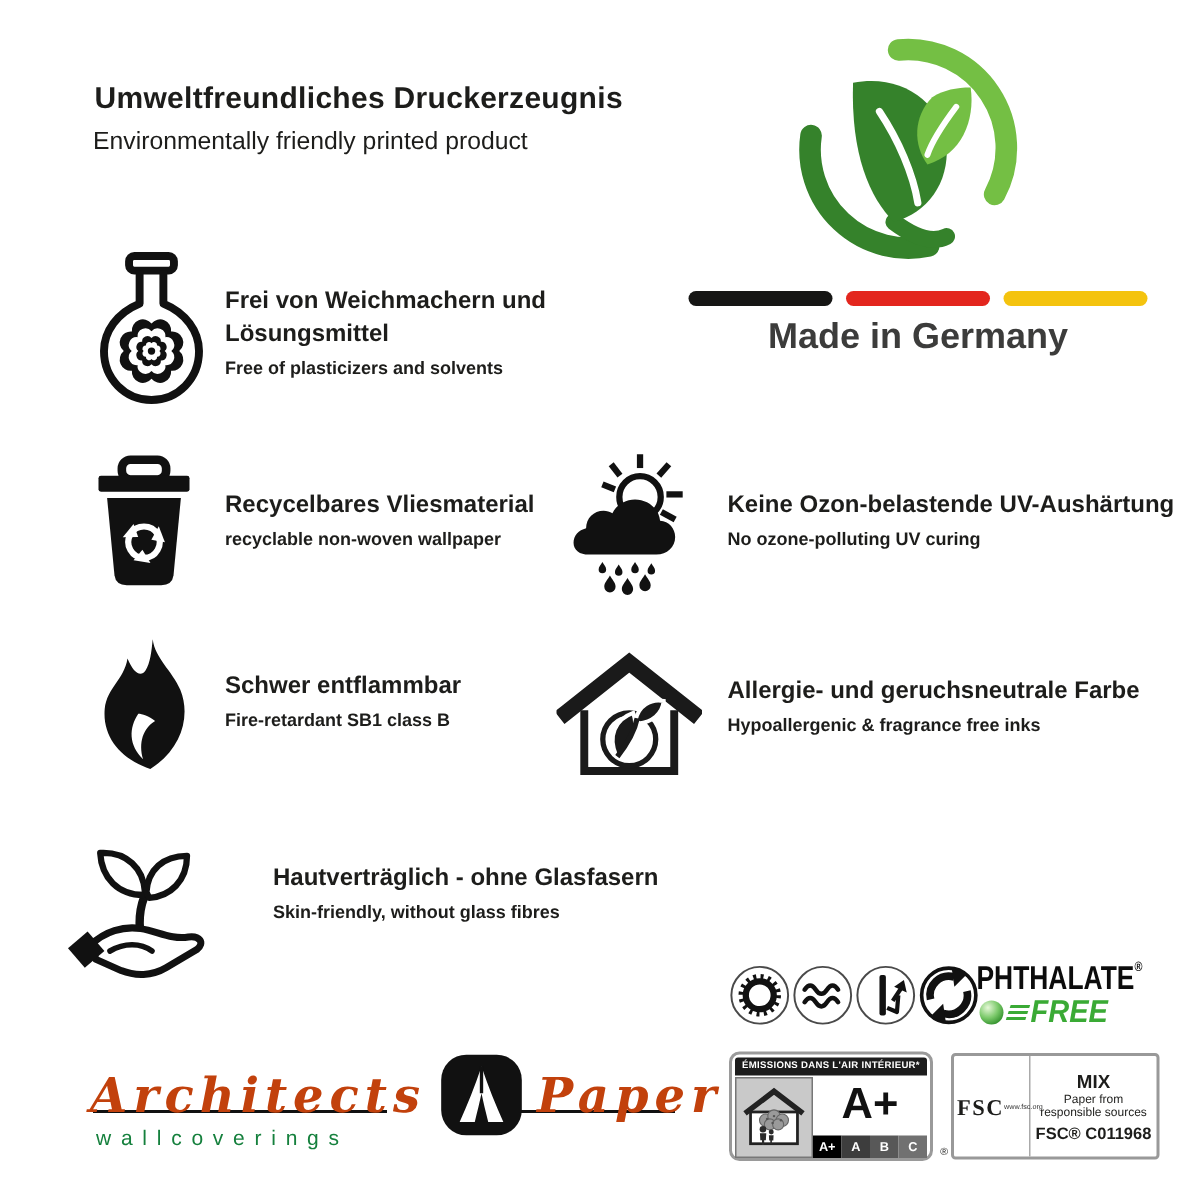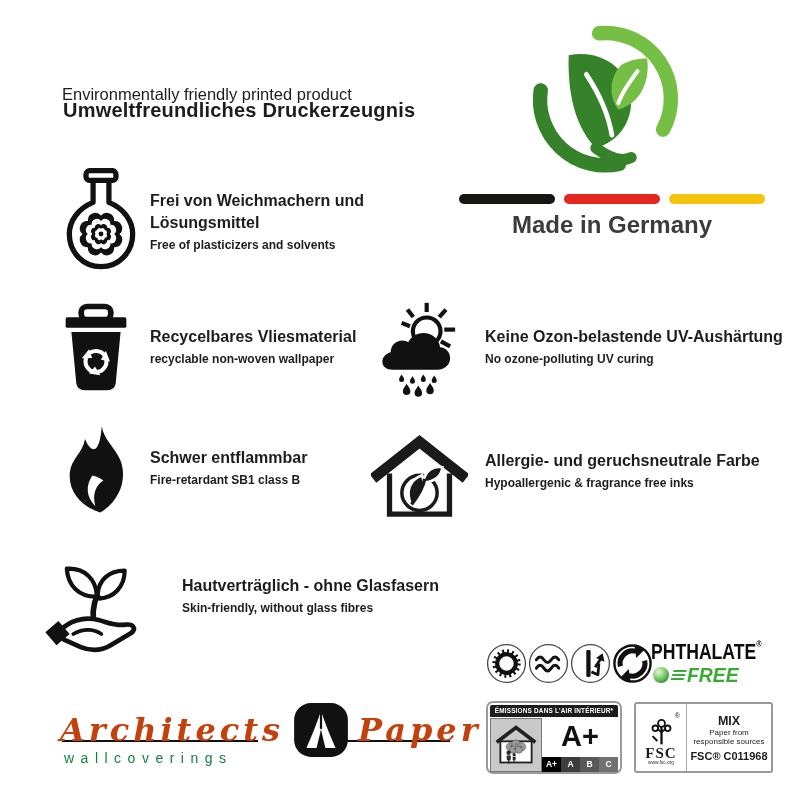--- a/index.html
+++ b/index.html
@@ -1,20 +1,20 @@
 <!DOCTYPE html>
 <html><head>
 <meta charset="utf-8">
 <style>
   html,body{margin:0;padding:0;background:#fff;}
   .canvas{position:relative;width:800px;height:800px;background:#fff;overflow:hidden;
           font-family:"Liberation Sans", sans-serif;color:#1d1d1b;}
   .abs{position:absolute;}
   .nw{white-space:nowrap;}
-  .title{left:63px;top:55px;font-size:20px;font-weight:700;letter-spacing:.2px;margin-top:44px;}
+  .title{left:63px;top:55px;font-size:20px;font-weight:700;letter-spacing:.2px;}
   .subtitle{left:62px;top:85px;font-size:16.5px;font-weight:400;}
   .eco-logo{left:518px;top:20px;width:175px;height:160px;}
   .flag{left:459px;top:194px;width:306px;display:flex;gap:9px;}
   .flag .bar{height:10px;flex:1;border-radius:5px;}
   .b1{background:#161615;} .b2{background:#e3261e;} .b3{background:#f4c30e;}
   .mig{left:459px;top:211px;width:306px;text-align:center;font-size:24px;font-weight:700;color:#3c3c3b;}
   .feat-title{font-size:16px;line-height:22px;font-weight:700;}
   .feat-sub{font-size:12px;line-height:15px;font-weight:600;margin-top:4px;}
   .ico{display:block;}
   .brand{left:60px;top:694px;width:392px;height:78px;}
@@ -35,21 +35,21 @@
   .emi{left:486px;top:701px;width:136px;height:73px;border:2px solid #9a9a9a;border-radius:7px;background:#fff;box-sizing:border-box;padding:2px;}
   .emi-head{background:#1c1c1c;color:#fff;font-size:6.4px;font-weight:700;text-align:center;line-height:12px;height:12px;border-radius:2px 2px 0 0;letter-spacing:.2px;}
   .emi-body{display:flex;height:54px;margin-top:1px;}
   .emi-house{width:52px;background:#c9c9c9;border:1px solid #777;box-sizing:border-box;display:flex;align-items:center;justify-content:center;}
   .emi-right{flex:1;display:flex;flex-direction:column;}
   .emi-grade{flex:1;text-align:center;font-size:29px;font-weight:800;line-height:36px;color:#111;}
   .emi-scale{display:flex;height:15px;}
   .emi-scale span{flex:1;color:#fff;font-weight:700;font-size:8.5px;text-align:center;line-height:15px;}
   .sc0{background:#000;} .sc1{background:#3d3d3d;} .sc2{background:#585858;} .sc3{background:#717171;}
   .fsc{left:634px;top:702px;width:139px;height:71px;border:2px solid #999;border-radius:3px;background:#fff;box-sizing:border-box;display:flex;}
-  .fsc-left{width:50px;border-right:1px solid #aaa;display:flex;flex-direction:column;align-items:center;justify-content:center;padding-top:2px;}
+  .fsc-left{width:50px;border-right:1px solid #aaa;display:flex;flex-direction:row;align-items:center;justify-content:center;padding-top:2px;}
   .fsc-reg{font-size:7px;align-self:flex-end;margin-right:6px;height:6px;}
   .fsc-name{font-family:"Liberation Serif", serif;font-weight:700;font-size:15px;line-height:14px;letter-spacing:1px;}
   .fsc-url{font-size:4.8px;color:#333;}
   .fsc-right{flex:1;display:flex;flex-direction:column;align-items:center;justify-content:center;text-align:center;}
   .fsc-mix{font-size:12.5px;font-weight:700;}
   .fsc-line{font-size:8px;font-weight:400;line-height:9px;}
   .fsc-code{font-size:11px;font-weight:700;margin-top:4px;}
 </style>
 </head>
 <body>

